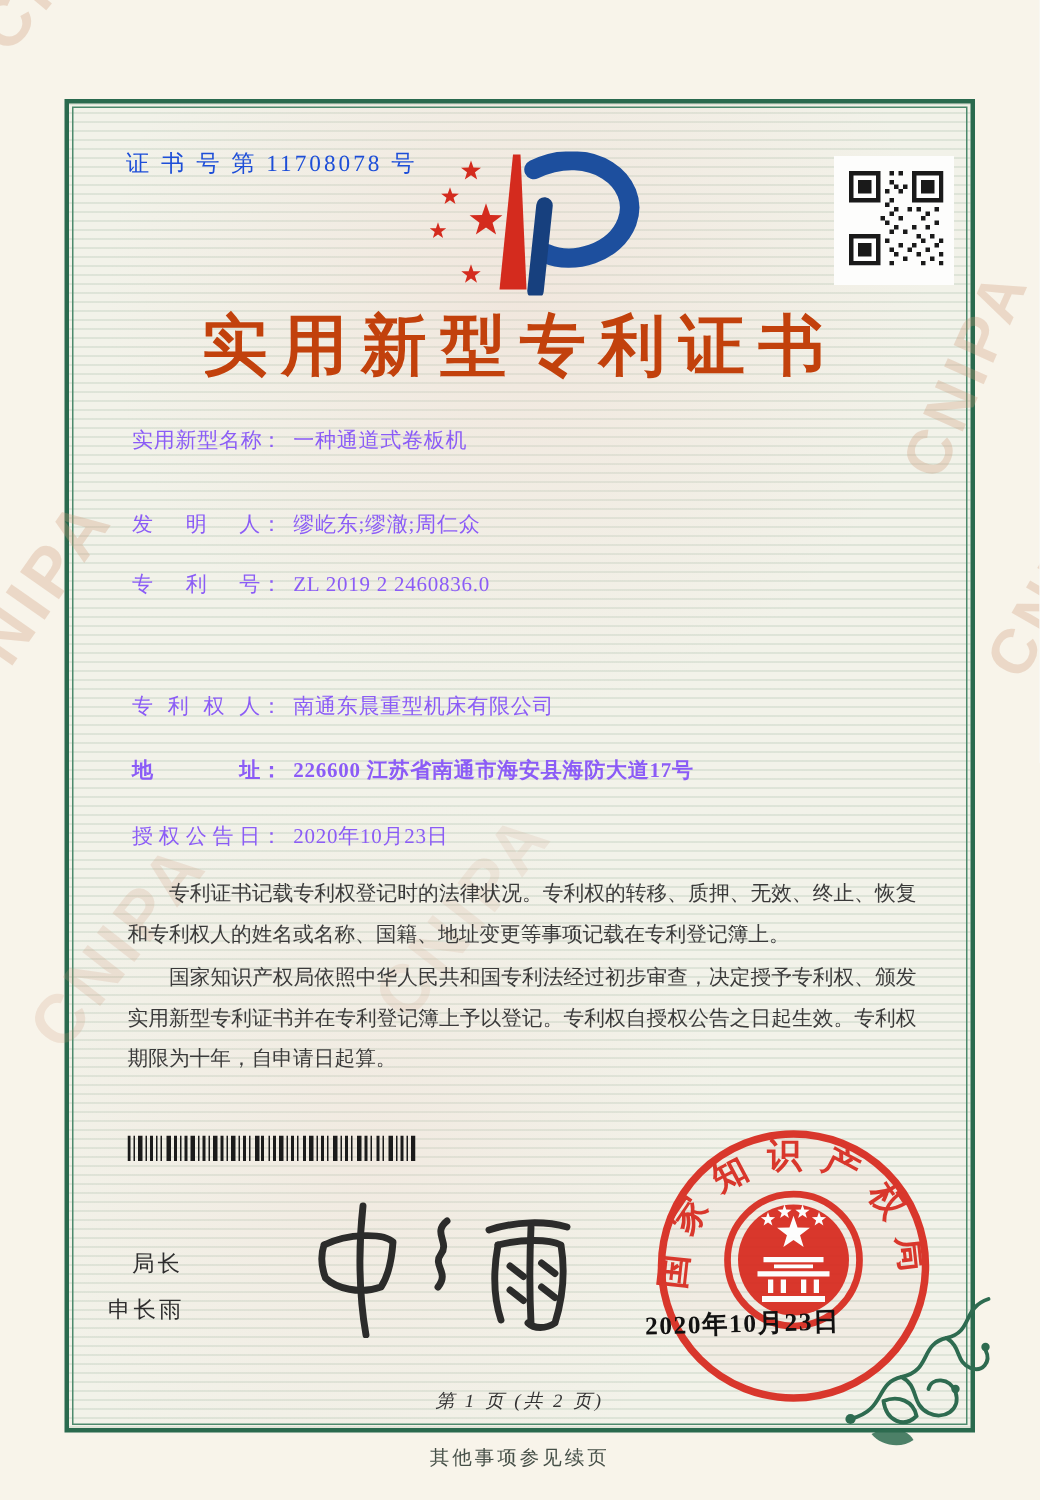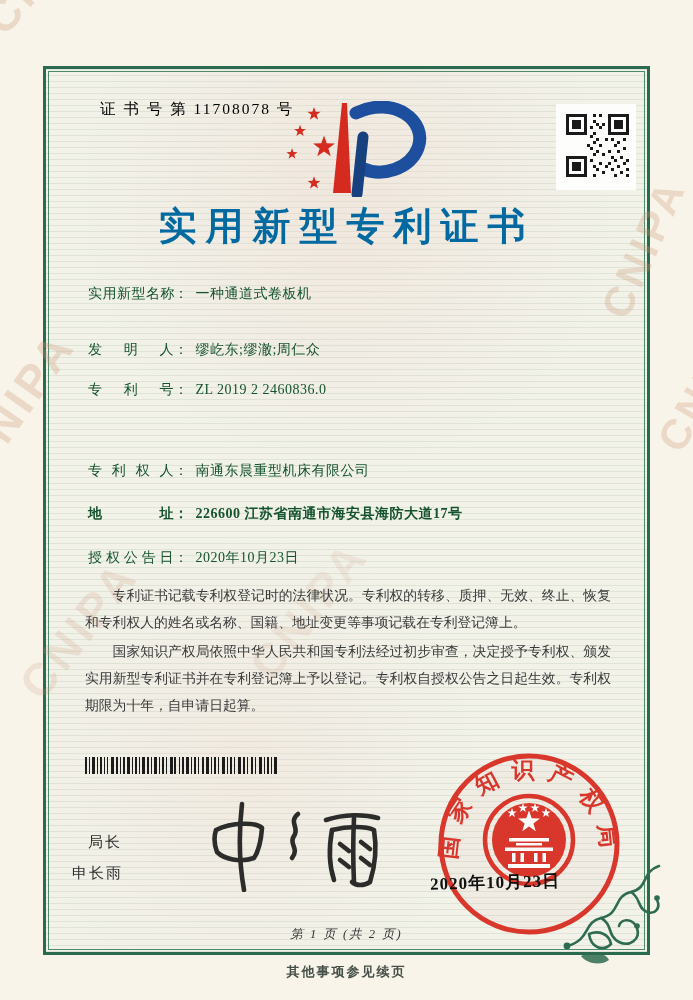--- a/index.html
+++ b/index.html
@@ -26,45 +26,45 @@
   }
   
   .wm{
     position:absolute; z-index:2;
     font-family:"Liberation Sans","DejaVu Sans",sans-serif;
     font-weight:bold; font-size:46px; letter-spacing:4px;
     color:rgba(205,152,118,0.30); transform-origin:left top; pointer-events:none;
   }
   
   .content{position:absolute; inset:0; z-index:3;}
-  .certno{left:100px; top:99px; font-size:15.5px; letter-spacing:2px; color:#000000;}
+  .certno{left:84px; top:99px; font-size:15.5px; letter-spacing:2px; color:#1d4ed8;}
   .title{
     left:43px; right:43px; top:201px; text-align:center;
-    font-size:38px; font-weight:bold; letter-spacing:9px; color:#0369a1;
+    font-size:44px; font-weight:bold; letter-spacing:9px; color:#c2410c;
   }
   .qrpatch{left:556px; top:104px; width:80px; height:86px; background:#fdfdfc;}
   
-  .frow{left:88px; font-size:14px; color:#14532d; letter-spacing:.5px; white-space:nowrap;}
+  .frow{left:88px; font-size:14px; color:#8b5cf6; letter-spacing:.5px; white-space:nowrap;}
   .flabel{display:inline-block; width:86px; text-align:justify; text-align-last:justify; vertical-align:bottom;}
   .fcolon{display:inline-block;}
   .fvalue{margin-left:7px;}
   
   .paras{left:85px; top:583px; width:526px; font-size:13.8px; line-height:1.95;
          text-align:justify; color:#3a3a3a;}
   .paras p{margin:0 0 2px 0; text-indent:2em;}
   
   .lbl-small{font-size:15px; color:#2e2e2e; letter-spacing:2px;}
   .sealdate{
     left:430px; top:871px; font-size:17px; font-weight:600; color:#111;
     letter-spacing:1px; transform:rotate(-1.5deg); z-index:5;
   }
   .pagefoot{left:43px; right:43px; top:926px; text-align:center;
             font-size:12.5px; letter-spacing:2px; color:#333;font-style:italic;}
   .contnote{left:0; right:0; top:963px; text-align:center;
-            font-size:13px; letter-spacing:2px; color:#454f47;font-weight:bold;}
+            font-size:13px; letter-spacing:2px; color:#454f47;}
   svg{display:block;}
 </style>
 </head>
 <body>
 
 <svg width="0" height="0" style="position:absolute">
   <defs>
     <path id="star" d="M0,-10 L2.35,-3.24 L9.51,-3.09 L3.8,1.24 L5.88,8.09 L0,4 L-5.88,8.09 L-3.8,1.24 L-9.51,-3.09 L-2.35,-3.24 Z"></path>
   </defs>
 </svg>

